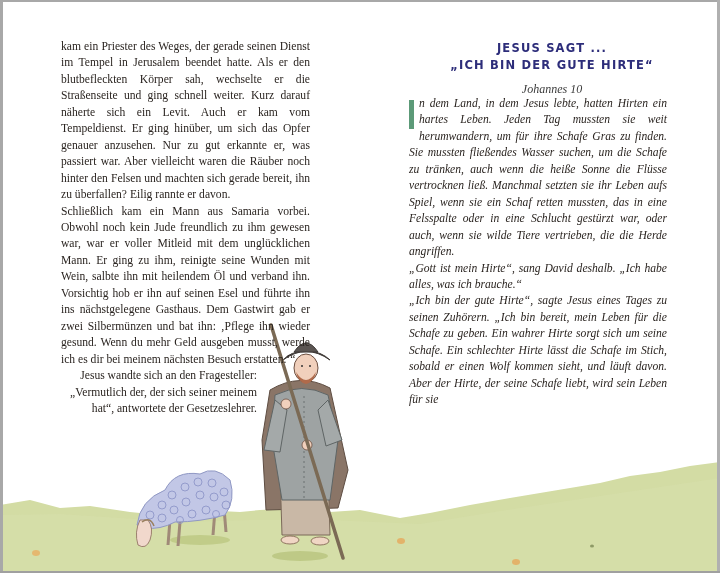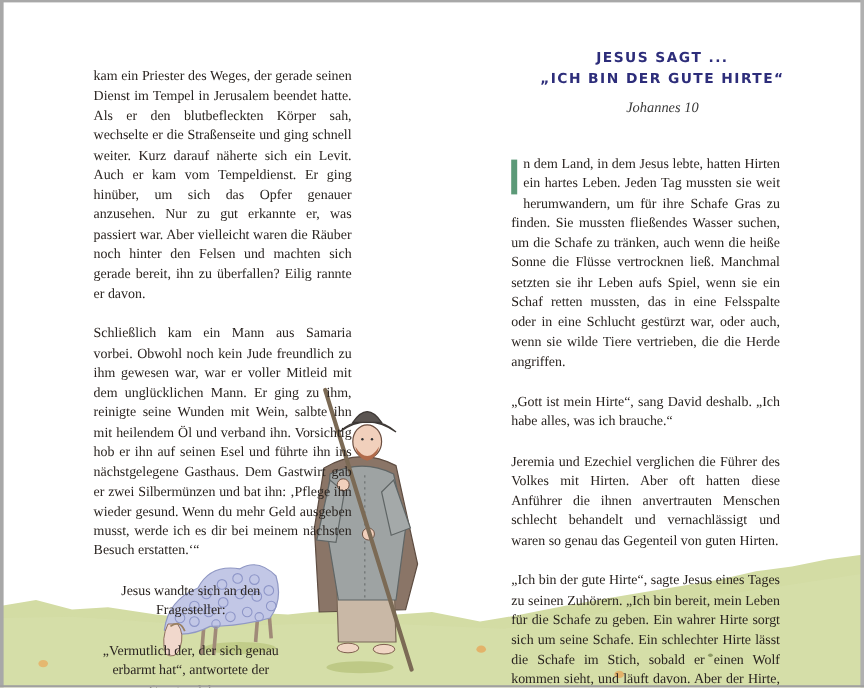--- a/index.html
+++ b/index.html
@@ -18,35 +18,35 @@
     .page { position: absolute; top: 0; height: 573px; }
     .page-left { left: 0; width: 360px; }
     .page-right { left: 360px; width: 360px; }
 
     .meadow { position: absolute; left: 0; top: 0; width: 720px; height: 573px; pointer-events: none; }
 
     .text-col {
       position: absolute; font-size: 11.6px; line-height: 16.45px;
       text-align: justify; hyphens: manual;
     }
-    .text-col p { margin: 17px; }
+    .text-col p { margin: 0; }
     .left-col { left: 61px; top: 39px; width: 249px; }
-    .left-col .narrow { width: 196px; text-align: center; }
+    .left-col .narrow { width: 196px; text-align: right; }
 
     .title-block { position: absolute; left: 382px; top: 40px; width: 340px; text-align: center; }
     .title-line {
       font-family: "DejaVu Sans", "Liberation Sans", sans-serif;
       font-weight: bold; font-size: 11.5px; letter-spacing: 1.2px;
       color: #2d2d7a; line-height: 17px;
     }
     .subtitle {
       font-style: italic; font-size: 12px; color: #3a3a3a; margin-top: 8px;
     }
 
-    .right-col { left: 409px; top: 112px; width: 258px; }
+    .right-col { left: 409px; top: 96px; width: 258px; font-style: italic; }
     .dropcap {
       float: left; width: 5px; height: 29px; background: #5c9a78;
       margin: 4px 5px 0 0;
     }
   </style>
 </head>
 <body>
 
 <div class="spread">
 
@@ -118,37 +118,36 @@
       <line x1="271" y1="325" x2="343" y2="558" stroke="#7b6a55" stroke-width="3.5" stroke-linecap="round"></line>
     </g>
   </svg>
 
   <div class="page page-left">
     <div class="text-col left-col">
       <p>kam ein Priester des Weges, der gerade seinen Dienst im Tempel in Jerusalem beendet hatte. Als er den blutbe­fleckten Körper sah, wechselte er die Straßenseite und ging schnell weiter. Kurz darauf näherte sich ein Levit. Auch er kam vom Tempeldienst. Er ging hinüber, um sich das Opfer genauer anzusehen. Nur zu gut erkannte er, was passiert war. Aber vielleicht waren die Räuber noch hinter den Felsen und machten sich gerade bereit, ihn zu überfallen? Eilig rannte er davon.</p>
       <p>Schließlich kam ein Mann aus Samaria vorbei. Obwohl noch kein Jude freundlich zu ihm gewesen war, war er voller Mitleid mit dem unglücklichen Mann. Er ging zu ihm, reinigte seine Wunden mit Wein, salbte ihn mit hei­lendem Öl und verband ihn. Vorsichtig hob er ihn auf seinen Esel und führte ihn ins nächstgelegene Gasthaus. Dem Gastwirt gab er zwei Silbermünzen und bat ihn: ‚Pflege ihn wieder gesund. Wenn du mehr Geld ausgeben musst, werde ich es dir bei meinem nächsten Besuch er­statten.‘“</p>
       <div class="narrow">
         <p>Jesus wandte sich an den Fragesteller:</p>
-        <p>„Vermutlich der, der sich genau erbarmt hat“, antwortete der Gesetzeslehrer.</p>
+        <p>„Vermutlich der, der sich seiner meinem hat“, antwortete der Gesetzeslehrer.</p>
       </div>
     </div>
   </div>
 
   <div class="page page-right"></div>
 
   <div class="title-block">
     <div class="title-line">JESUS SAGT ...</div>
     <div class="title-line">„ICH BIN DER GUTE HIRTE“</div>
     <div class="subtitle">Johannes 10</div>
   </div>
 
   <div class="text-col right-col">
     <p><span class="dropcap"></span><span>n dem Land, in dem Jesus lebte, hatten Hirten ein har­tes Leben. Jeden Tag mussten sie weit herumwandern, um für ihre Schafe Gras zu finden. Sie mussten fließen­des Wasser suchen, um die Schafe zu tränken, auch wenn die heiße Sonne die Flüsse vertrocknen ließ. Manchmal setzten sie ihr Leben aufs Spiel, wenn sie ein Schaf retten mussten, das in eine Felsspalte oder in eine Schlucht ge­stürzt war, oder auch, wenn sie wilde Tiere vertrieben, die die Herde angriffen.</span></p>
     <p>„Gott ist mein Hirte“, sang David deshalb. „Ich habe alles, was ich brauche.“</p>
-    <p>Jeremia und Ezechiel verglichen die Führer des Volkes mit Hirten. Aber oft hatten diese Anführer die ihnen an­vertrauten Menschen schlecht behandelt und vernach­lässigt und waren so genau das Gegenteil von guten Hirten.</p>
     <p>„Ich bin der gute Hirte“, sagte Jesus eines Tages zu sei­nen Zuhörern. „Ich bin bereit, mein Leben für die Scha­fe zu geben. Ein wahrer Hirte sorgt sich um seine Schafe. Ein schlechter Hirte lässt die Schafe im Stich, sobald er einen Wolf kommen sieht, und läuft davon. Aber der Hirte, der seine Schafe liebt, wird sein Leben für sie</p>
   </div>
 
   <div class="frame-top"></div>
   <div class="frame-left"></div>
   <div class="frame-right"></div>
   <div class="frame-bottom"></div>
 </div>
 
 </body></html>

